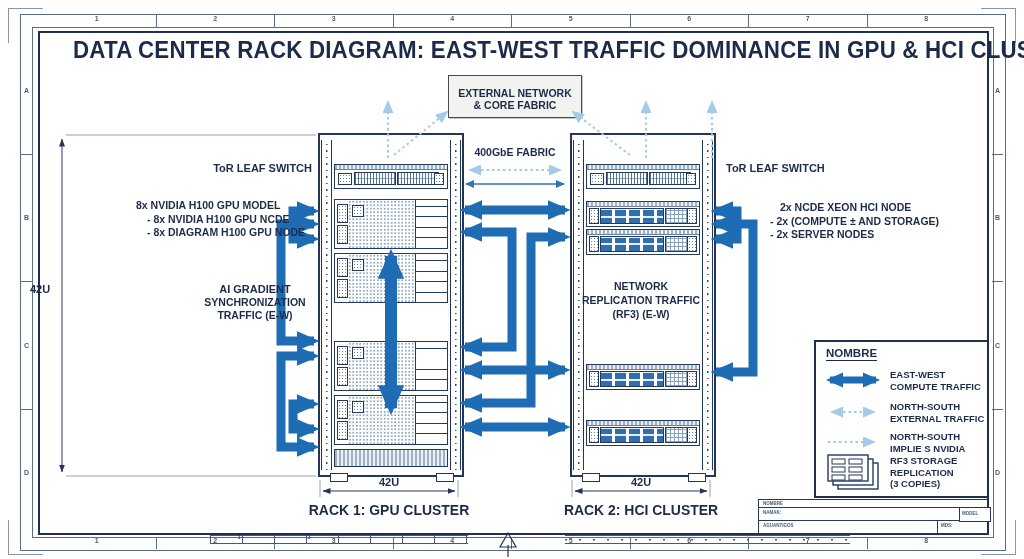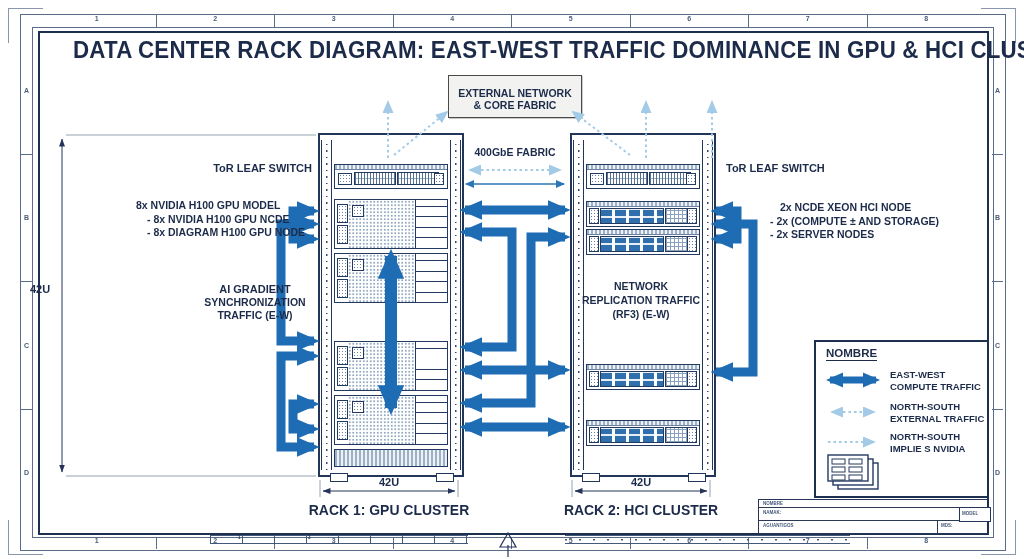--- a/index.html
+++ b/index.html
@@ -310,20 +310,25 @@
       <div>COMPUTE TRAFFIC</div>
     </div>
     <div class="abs legtxt" style="left:74px;top:59px;">
       <div>NORTH-SOUTH</div>
       <div>EXTERNAL TRAFFIC</div>
     </div>
     <div class="abs legtxt" style="left:74px;top:89px;">
       <div>NORTH-SOUTH</div>
       <div>IMPLIE S NVIDIA</div>
     </div>
+    <div class="abs legtxt" style="left:74px;top:113px;">
+      <div>RF3 STORAGE</div>
+      <div>REPLICATION</div>
+      <div>(3 COPIES)</div>
+    </div>
   </div>
 
   <div class="abs" style="left:758px;top:499px;width:230px;height:33px;border:1.2px solid #25355a;border-right:none;">
     <div class="tb-line" style="left:0;top:7px;width:100%;height:1px;"></div>
     <div class="tb-line" style="left:0;top:20px;width:100%;height:1px;"></div>
     <div class="tb-line" style="left:178px;top:20px;width:1px;height:13px;"></div>
     <div class="abs" style="left:200px;top:7px;width:30px;height:13px;border:1px solid #25355a;background:#fff;">
       <span class="tinytxt" style="left:2px;top:3px;">MODEL</span>
     </div>
     <span class="tinytxt" style="left:4px;top:1px;">NOMBRE</span>

